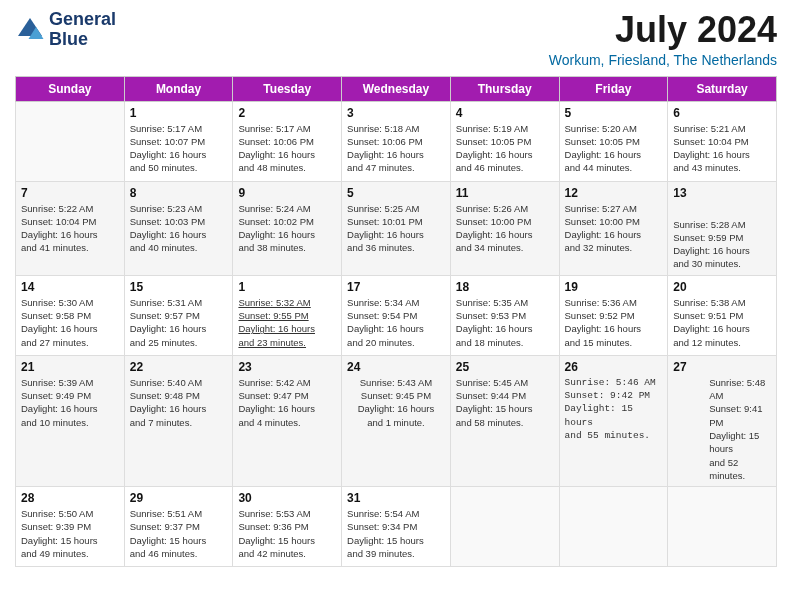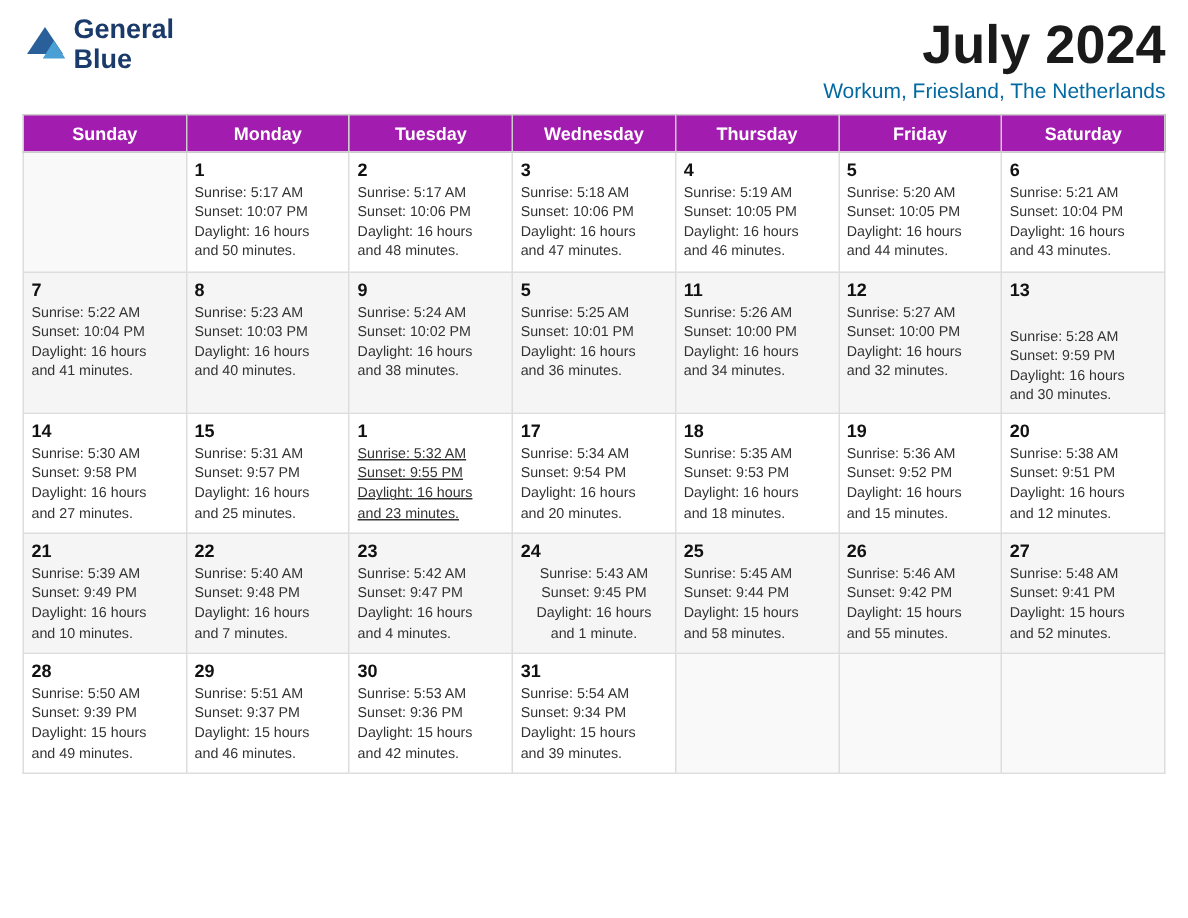--- a/index.html
+++ b/index.html
@@ -306,28 +306,28 @@
         </td>
         <td>
           <div class="day-num">25</div>
           <div class="day-info" style="white-space: pre-line;">Sunrise: 5:45 AM
 Sunset: 9:44 PM
 Daylight: 15 hours
 and 58 minutes.</div>
         </td>
         <td>
           <div class="day-num">26</div>
-          <div class="day-info" style="white-space: pre-line;">Sunrise: 5:46 AM
+          <div class="day-info" style="white-space: pre-line; font-family: Liberation Mono, monospace;">Sunrise: 5:46 AM
 Sunset: 9:42 PM
 Daylight: 15 hours
 and 55 minutes.</div>
         </td>
         <td>
           <div class="day-num">27</div>
-          <div class="day-info" style="white-space: pre-line;">Sunrise: 5:48 AM
+          <div class="day-info" style="white-space: pre-line; margin-left: 36px;">Sunrise: 5:48 AM
 Sunset: 9:41 PM
 Daylight: 15 hours
 and 52 minutes.</div>
         </td>
       </tr>
       <tr>
         <td>
           <div class="day-num">28</div>
           <div class="day-info" style="white-space: pre-line;">Sunrise: 5:50 AM
 Sunset: 9:39 PM

